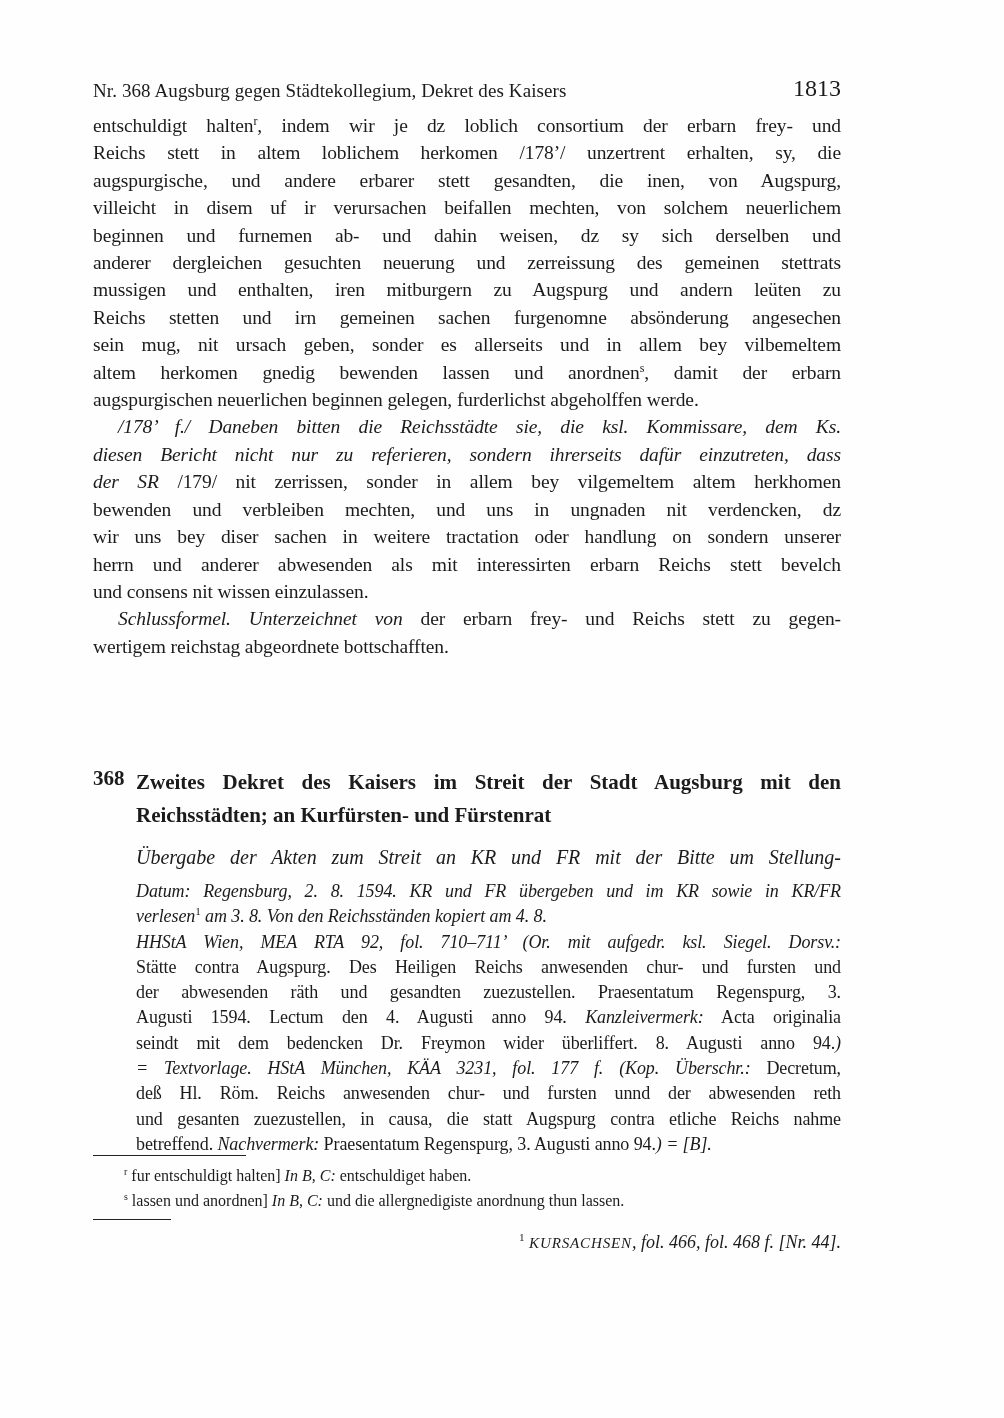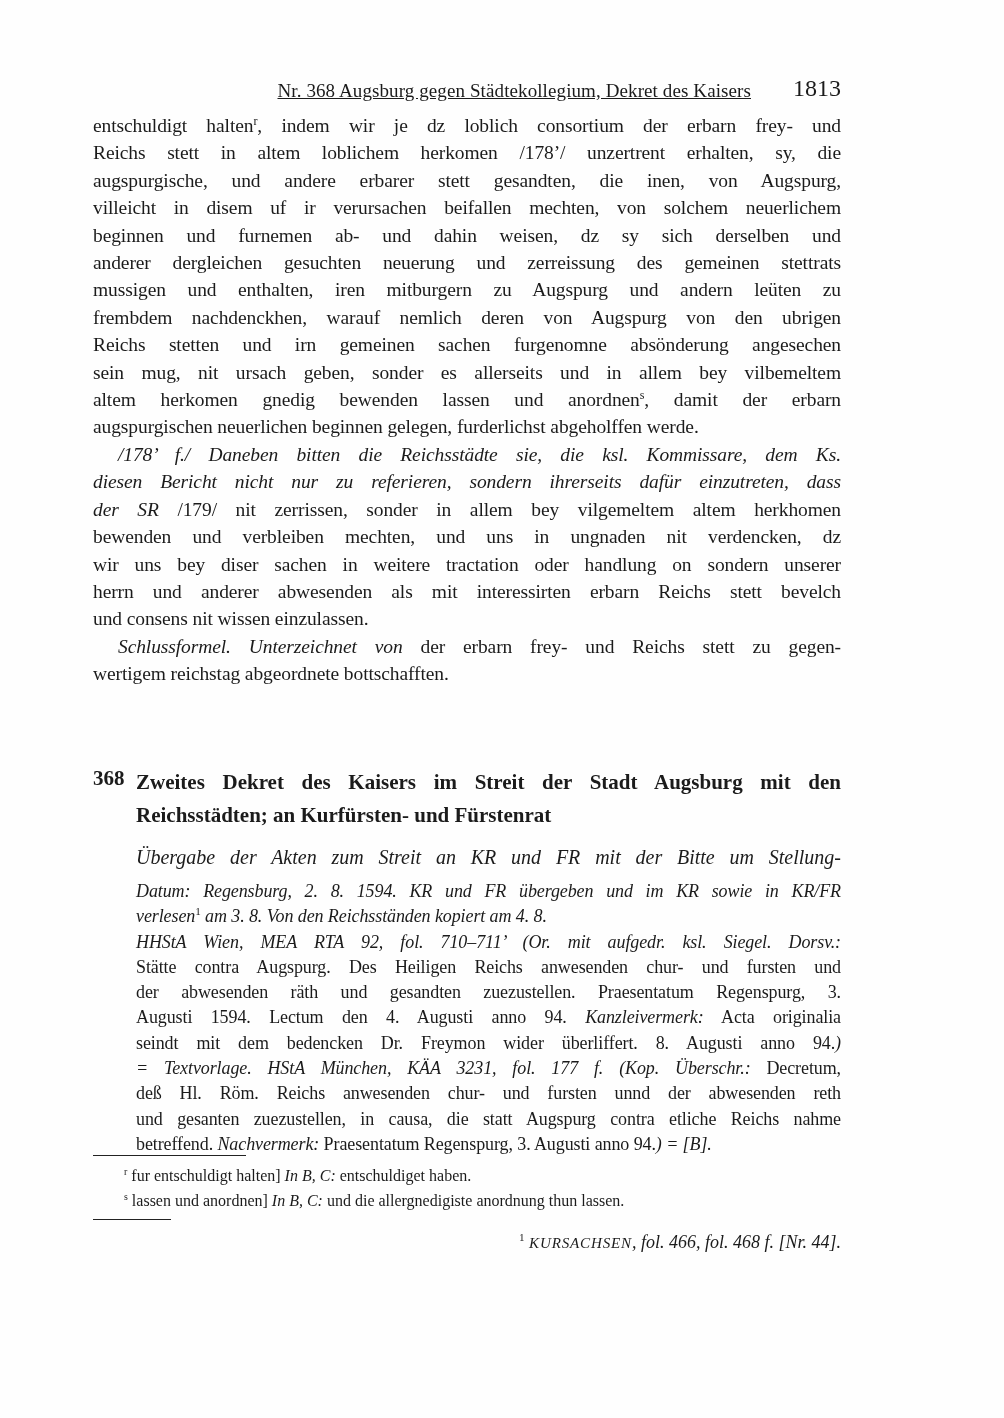--- a/index.html
+++ b/index.html
@@ -25,24 +25,23 @@
     position: absolute;
     top: 80px;
     left: 0;
     width: 100%;
     height: 28px;
   }
   .running-header .rh-title {
     position: absolute;
     left: 0;
     right: 90px;
-    text-align: right;
+    text-align: left;
     font-size: 19px;
     letter-spacing: 0.1px;
-    text-decoration: underline;
   }
   .running-header .rh-page {
     position: absolute;
     right: 0;
     top: -5px;
     font-size: 24px;
   }
   
   .body-text {
     position: absolute;
@@ -135,21 +134,20 @@
 
     <div class="body-text">
       <div>
           <div class="tline just"><span class="seg-r">entschuldigt halten</span><span class="seg-sup">r</span><span class="seg-r">, indem wir je dz loblich consortium der erbarn frey- und</span></div>
           <div class="tline just"><span class="seg-r">Reichs stett in altem loblichem herkomen /178’/ unzertrent erhalten, sy, die</span></div>
           <div class="tline just"><span class="seg-r">augspurgische, und andere erbarer stett gesandten, die inen, von Augspurg,</span></div>
           <div class="tline just"><span class="seg-r">villeicht in disem uf ir verursachen beifallen mechten, von solchem neuerlichem</span></div>
           <div class="tline just"><span class="seg-r">beginnen und furnemen ab- und dahin weisen, dz sy sich derselben und</span></div>
           <div class="tline just"><span class="seg-r">anderer dergleichen gesuchten neuerung und zerreissung des gemeinen stettrats</span></div>
           <div class="tline just"><span class="seg-r">mussigen und enthalten, iren mitburgern zu Augspurg und andern leüten zu</span></div>
-          <div class="tline just"><span class="seg-r">frembdem nachdenckhen, warauf nemlich deren von Augspurg von den ubrigen</span></div>
           <div class="tline just"><span class="seg-r">Reichs stetten und irn gemeinen sachen furgenomne absönderung angesechen</span></div>
           <div class="tline just"><span class="seg-r">sein mug, nit ursach geben, sonder es allerseits und in allem bey vilbemeltem</span></div>
           <div class="tline just"><span class="seg-r">altem herkomen gnedig bewenden lassen und anordnen</span><span class="seg-sup">s</span><span class="seg-r">, damit der erbarn</span></div>
           <div class="tline"><span class="seg-r">augspurgischen neuerlichen beginnen gelegen, furderlichst abgeholffen werde.</span></div>
         </div>
       <div>
           <div class="tline just find"><span class="seg-i">/178’ f./ Daneben bitten die Reichsstädte sie, die ksl. Kommissare, dem Ks.</span></div>
           <div class="tline just"><span class="seg-i">diesen Bericht nicht nur zu referieren, sondern ihrerseits dafür einzutreten, dass</span></div>
           <div class="tline just"><span class="seg-i">der SR </span><span class="seg-r">/179/ nit zerrissen, sonder in allem bey vilgemeltem altem herkhomen</span></div>
           <div class="tline just"><span class="seg-r">bewenden und verbleiben mechten, und uns in ungnaden nit verdencken, dz</span></div>

